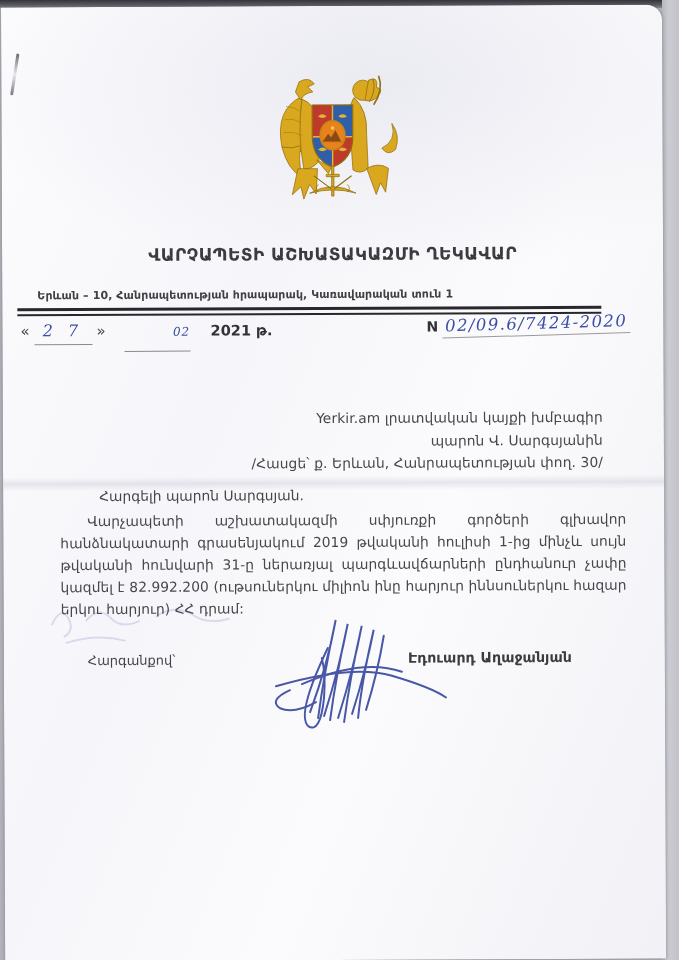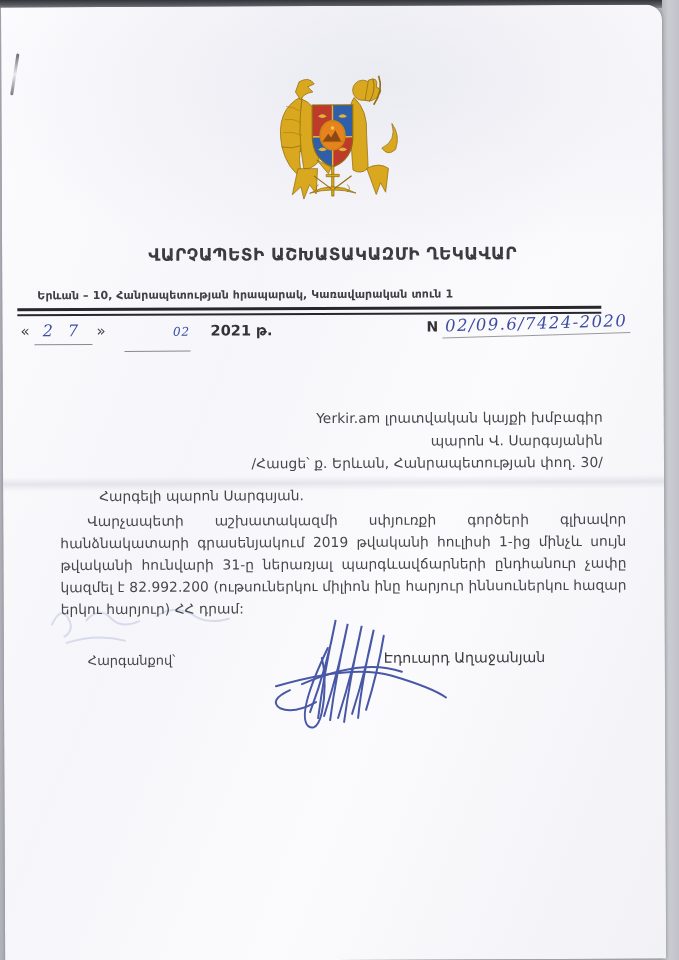--- a/index.html
+++ b/index.html
@@ -74,22 +74,22 @@
     position:absolute;left:230px;top:401px;width:370px;text-align:right;
     font-size:13.8px;color:#47474b;line-height:22.6px;letter-spacing:.1px;
   }
   .greeting{position:absolute;left:84px;top:481px;font-size:13.8px;color:#47474b;margin-left:12px;}
   .paragraph{
     position:absolute;left:57px;top:503px;width:566px;
     font-size:13.8px;color:#47474b;line-height:22px;
     text-align:justify;text-indent:27px;letter-spacing:.05px;
   }
   .respectfully{position:absolute;left:84px;top:646px;font-size:13px;color:#45454a;}
-  .signer{position:absolute;left:380px;top:644px;width:212px;text-align:left;
-    font-size:14.2px;font-weight:normal;color:#3c3c40;}
+  .signer{position:absolute;left:380px;top:644px;width:212px;text-align:center;
+    font-size:14.2px;font-weight:bold;color:#3c3c40;}
   .signature{position:absolute;left:228px;top:608px;width:220px;height:125px;}
   .bleed{position:absolute;left:42px;top:588px;width:200px;height:58px;opacity:.16;}
   .crease{
     position:absolute;left:0;top:470px;width:661px;height:14px;
     background:linear-gradient(180deg,rgba(255,255,255,0),rgba(190,190,205,.35) 50%,rgba(255,255,255,0));
   }
 </style>
 </head>
 <body>
 

